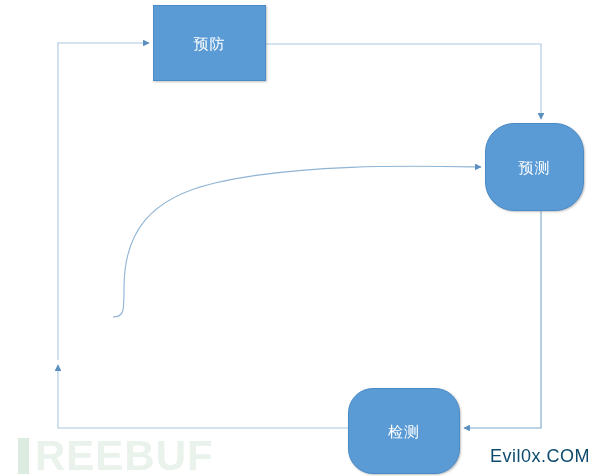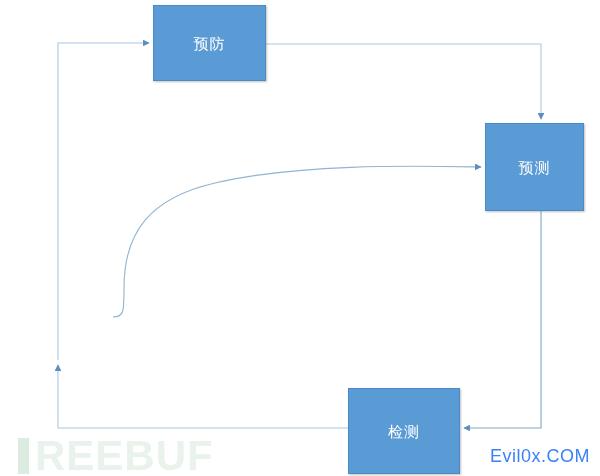--- a/index.html
+++ b/index.html
@@ -36,23 +36,23 @@
     box-sizing: border-box;
   }
   .node-label {
     color: #ffffff;
     font-size: 15px;
     line-height: 1;
     letter-spacing: 1px;
     user-select: none;
   }
   #node-prevention { left: 153px; top: 5px;   width: 113px; height: 76px; justify-content: center; }
-  #node-prediction { left: 485px; top: 123px; width: 99px;  height: 88px; }
+  #node-prediction { left: 485px; top: 123px; width: 99px;  height: 88px; border-radius: 29px; }
   #node-response   { left: -1px;  top: 278px; width: 115px; height: 83px; }
-  #node-detection  { left: 348px; top: 388px; width: 112px; height: 86px; }
+  #node-detection  { left: 348px; top: 388px; width: 112px; height: 86px; border-radius: 25px; }
 
   .watermark {
     position: absolute;
     user-select: none;
     pointer-events: none;
   }
   #watermark-freebuf {
     left: 18px;
     top: 432px;
     font-size: 42px;
@@ -66,21 +66,21 @@
     display: inline-block;
     width: 11px;
     height: 36px;
     background: #dcece0;
     margin-right: 6px;
   }
   #watermark-evil0x {
     right: 10px;
     top: 446px;
     font-size: 18px;
-    color: #3b82f6;
+    color: #0c4a6e;
     letter-spacing: 0.5px;
   }
 </style>
 </head>
 <body>
 
 <div id="canvas">
 
   <svg class="edges" viewBox="0 0 600 476" xmlns="http://www.w3.org/2000/svg">
     <defs>

